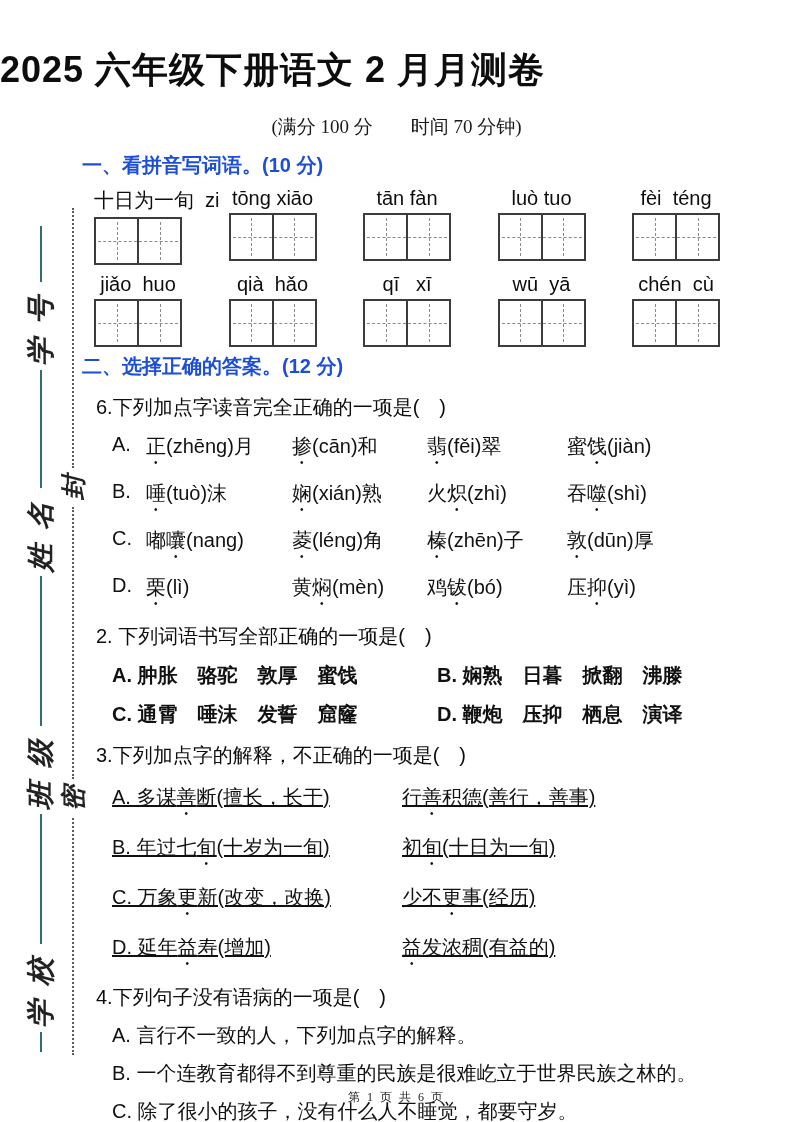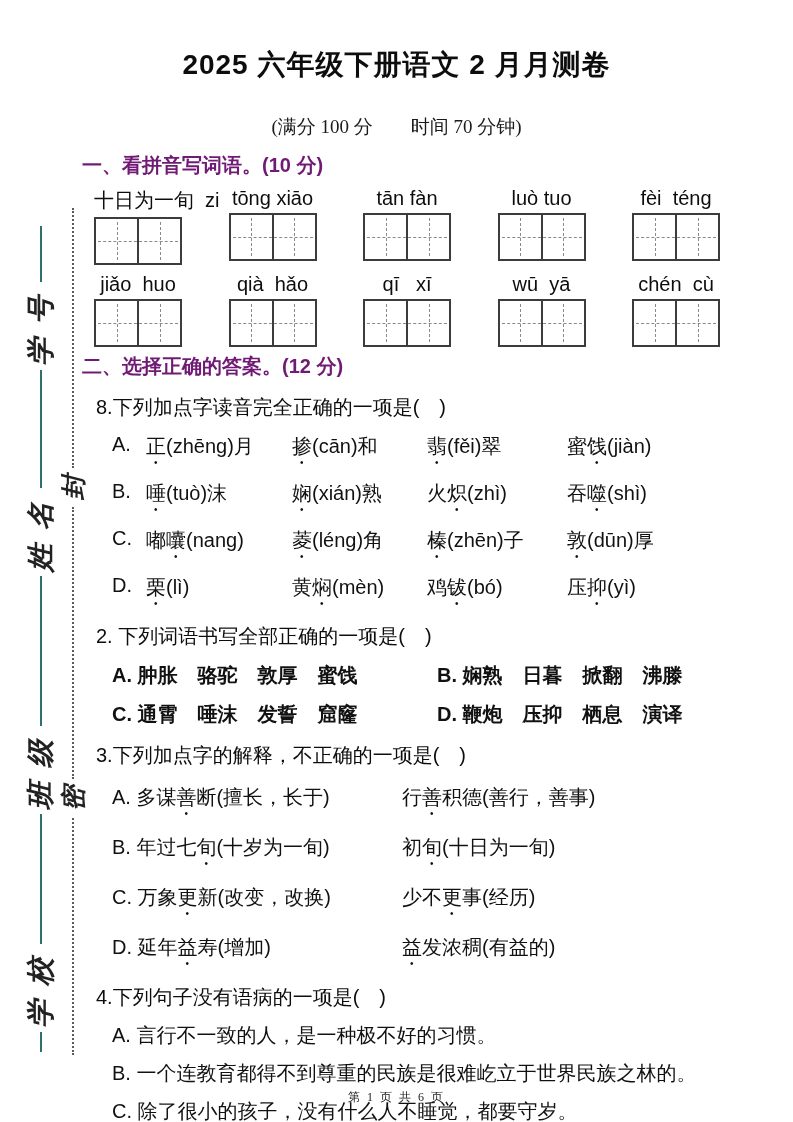--- a/index.html
+++ b/index.html
@@ -1,48 +1,48 @@
 <!DOCTYPE html>
 <html><head>
 <meta charset="utf-8">
 <style>
   html,body{margin:0;padding:0;}
   body{
     width:793px;height:1122px;position:relative;background:#ffffff;
     font-family:"Liberation Sans", sans-serif;color:#111;overflow:hidden;
   }
   .title{
-    position:absolute;top:46px;left:0;right:0;text-align:center;
-    font-size:28px;font-weight:900;letter-spacing:1px;color:#0d0d0d;
+    position:absolute;top:46px;left:0;right:0;text-align:left;
+    font-size:36px;font-weight:900;letter-spacing:1px;color:#0d0d0d;
   }
   .subtitle{
     position:absolute;top:114px;left:0;right:0;text-align:center;
     font-family:"Liberation Serif", serif;font-size:19px;color:#1a1a1a;
   }
   .content{position:absolute;left:82px;top:152px;width:678px;}
-  .sec-heading{font-size:20px;font-weight:600;margin:0 0 6px 0;color:#701a75;}
+  .sec-heading{font-size:20px;font-weight:600;margin:0 0 6px 0;color:#1d4ed8;}
   .sec2-heading{margin-top:4px;}
 
   
   .pinyin-row{display:flex;justify-content:space-between;padding:2px 40px 0 12px;margin-bottom:6px;}
   .pgroup{width:88px;}
   .pinyin{text-align:center;font-size:20px;white-space:pre;margin-bottom:3px;color:#0d0d0d;}
   .wbox{display:flex;border:2px solid #3c3c3c;position:relative;background:#fff;}
   .wbox::after{content:'';position:absolute;left:2px;right:2px;top:50%;border-top:1px dashed #8a8a8a;}
   .wcell{width:41px;height:44px;position:relative;}
   .wcell + .wcell{border-left:2px solid #3c3c3c;}
   .wcell::before{content:'';position:absolute;left:50%;top:3px;bottom:3px;border-left:1px dashed #8a8a8a;}
 
   
   .question{margin:0;}
   .stem{font-size:20px;margin:14px 0 4px 14px;color:#0d0d0d;}
   .row{margin:12px 0 12px 30px;font-size:20px;}
   .row.cols4{display:grid;grid-template-columns:34px 146px 135px 140px auto;}
   .row.cols2{display:grid;grid-template-columns:325px auto;font-weight:bold;}
-  .row.cols2w{display:grid;grid-template-columns:290px auto;margin-top:15px;margin-bottom:15px;}
+  .row.cols2w{display:grid;grid-template-columns:290px auto;margin-top:15px;margin-bottom:15px;text-decoration:underline;}
   .row.cols1{display:block;margin-top:11px;margin-bottom:11px;}
   .emdot{
     text-emphasis:filled dot;text-emphasis-position:under left;
     -webkit-text-emphasis:filled dot;-webkit-text-emphasis-position:under;
   }
 
   
   .fold-labels{
     position:absolute;left:20px;top:1052px;width:858px;height:42px;
     transform:rotate(-90deg);transform-origin:0 0;
@@ -170,21 +170,21 @@
             <div class="wcell"></div>
             <div class="wcell"></div>
           </div>
         </div>
       </div>
     </div>
 
   <div class="sec-heading sec2-heading">二、选择正确的答案。(12 分)</div>
   <div id="questions">
       <div class="question">
-        <div class="stem">8.下列加点字读音完全正确的一项是(　)</div>
+        <div class="stem">6.下列加点字读音完全正确的一项是(　)</div>
         <div class="row cols4">
           <span class="opt-letter">A.</span>
           <span class="opt-cell"><span class="emdot">正</span>(zhēng)月</span>
           <span class="opt-cell"><span class="emdot">掺</span>(cān)和</span>
           <span class="opt-cell"><span class="emdot">翡</span>(fěi)翠</span>
           <span class="opt-cell">蜜<span class="emdot">饯</span>(jiàn)</span>
         </div>
         <div class="row cols4">
           <span class="opt-letter">B.</span>
           <span class="opt-cell"><span class="emdot">唾</span>(tuò)沫</span>
@@ -232,20 +232,20 @@
           <span class="opt-cell">C. 万象<span class="emdot">更</span>新(改变，改换)</span>
           <span class="opt-cell">少不<span class="emdot">更</span>事(经历)</span>
         </div>
         <div class="row cols2w">
           <span class="opt-cell">D. 延年<span class="emdot">益</span>寿(增加)</span>
           <span class="opt-cell"><span class="emdot">益</span>发浓稠(有益的)</span>
         </div>
       </div>
       <div class="question">
         <div class="stem">4.下列句子没有语病的一项是(　)</div>
-        <div class="row cols1"><span class="opt-cell">A. 言行不一致的人，是一种极不好的习惯。</span></div>
+        <div class="row cols1"><span class="opt-cell">A. 言行不一致的人，下列加点字的解释。</span></div>
         <div class="row cols1"><span class="opt-cell">B. 一个连教育都得不到尊重的民族是很难屹立于世界民族之林的。</span></div>
         <div class="row cols1"><span class="opt-cell">C. 除了很小的孩子，没有什么人不睡觉，都要守岁。</span></div>
       </div>
     </div>
 </div>
 
 <div class="footer">第 1 页 共 6 页</div>
 
 </body></html>

